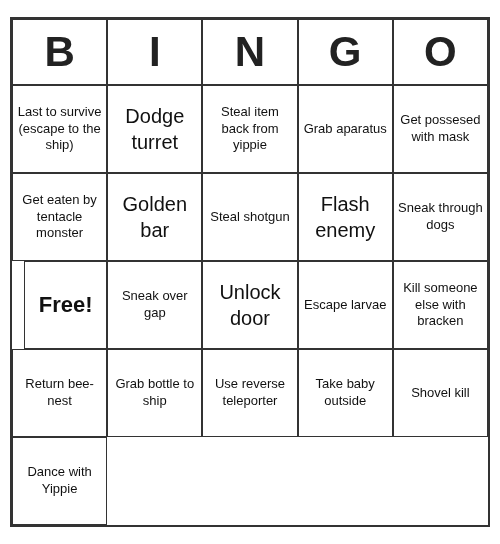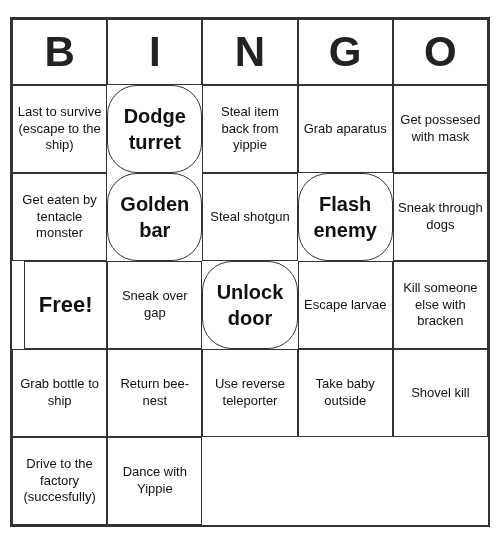--- a/index.html
+++ b/index.html
@@ -45,22 +45,21 @@
       line-height: 1.3;
       color: #111;
     }
     .bingo-cell.free {
       font-size: 22px;
       font-weight: bold;
       margin-left: 12px;
     }
     .bingo-cell.large-text {
       font-size: 20px;
-      font-weight: bold;
-      border-radius: 30px;
+      font-weight: normal;
     }
   </style>
 </head>
 <body>
 
 <div class="bingo-card">
   <div class="bingo-header">
   <div class="bingo-letter">B</div>
       <div class="bingo-letter">I</div>
       <div class="bingo-letter">N</div>
@@ -76,21 +75,20 @@
       <div class="bingo-cell">Get eaten by tentacle monster</div>
       <div class="bingo-cell large-text">Golden bar</div>
       <div class="bingo-cell">Steal shotgun</div>
       <div class="bingo-cell large-text">Flash enemy</div>
       <div class="bingo-cell">Sneak through dogs</div>
       <div class="bingo-cell free">Free!</div>
       <div class="bingo-cell">Sneak over gap</div>
       <div class="bingo-cell large-text">Unlock door</div>
       <div class="bingo-cell">Escape larvae</div>
       <div class="bingo-cell">Kill someone else with bracken</div>
+      <div class="bingo-cell">Return bee-nest</div>
       <div class="bingo-cell">Grab bottle to ship</div>
-      <div class="bingo-cell">Return bee-nest</div>
       <div class="bingo-cell">Use reverse teleporter</div>
       <div class="bingo-cell">Take baby outside</div>
       <div class="bingo-cell">Shovel kill</div>
-      <div class="bingo-cell">Drive to the factory (succesfully)</div>
       <div class="bingo-cell">Dance with Yippie</div>
     </div>
 </div>
 
 </body></html>

